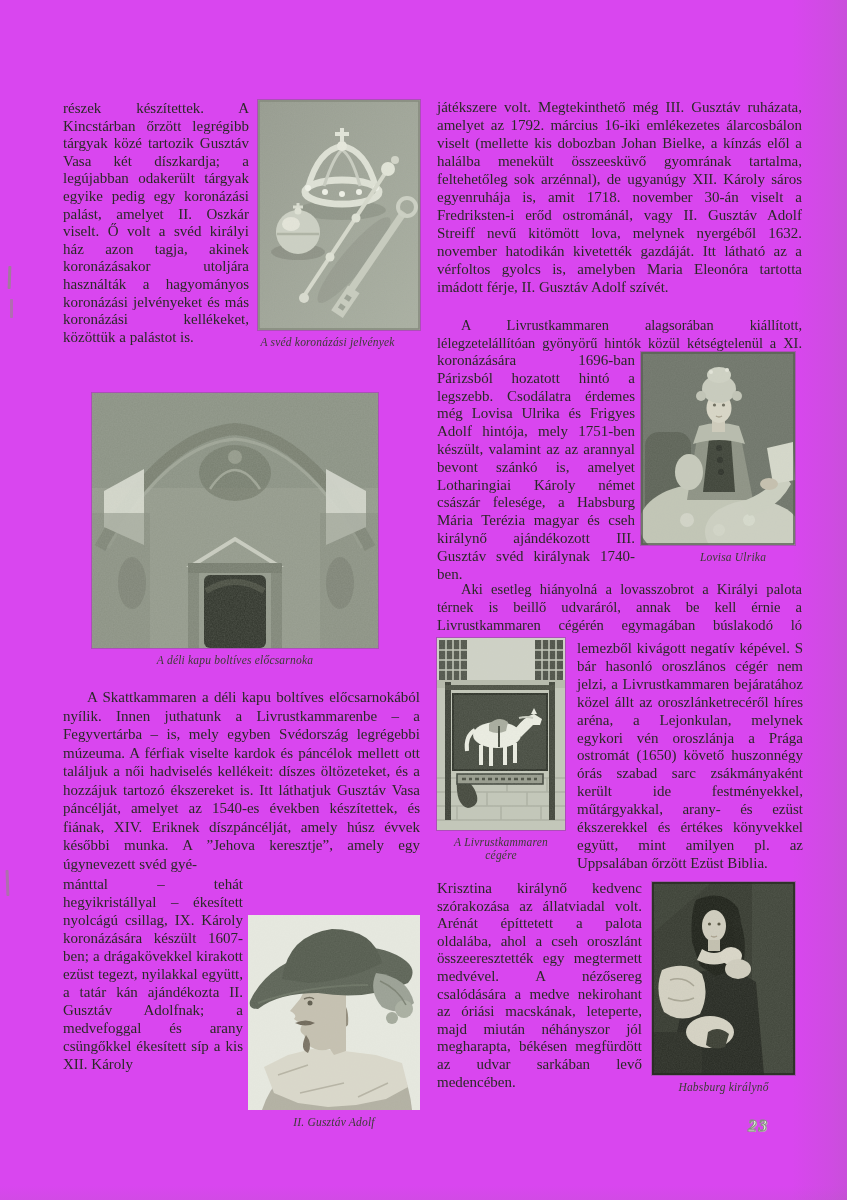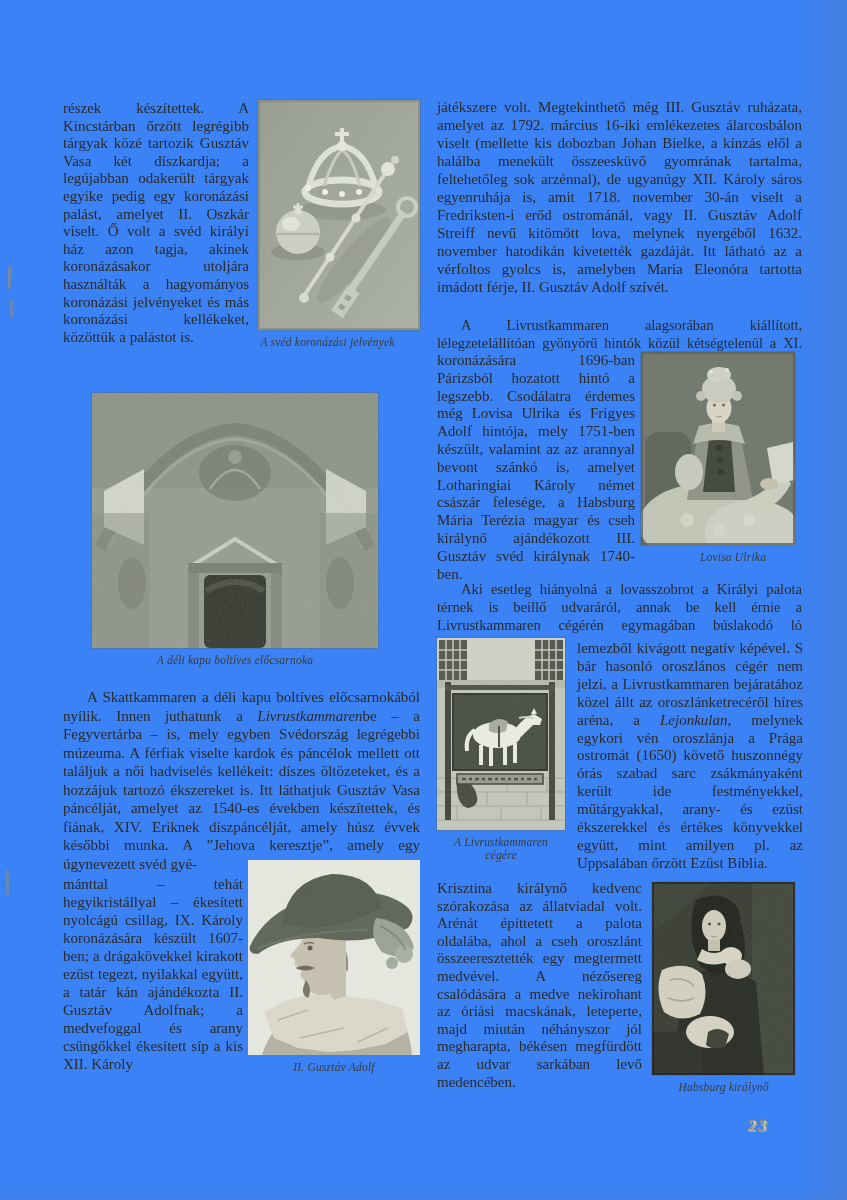--- a/index.html
+++ b/index.html
@@ -1,25 +1,25 @@
 <!DOCTYPE html>
 <html><head>
 <meta charset="utf-8">
 <style>
   html,body{margin:0;padding:0;}
   body{background:#e9e9e6;}
   .page{
     position:relative;width:847px;height:1200px;margin:0 auto;
-    background:#3b82f6;overflow:hidden;
+    background:#d946ef;overflow:hidden;
     font-family:"Liberation Serif","DejaVu Serif",serif;
     color:#2a2a26;
   }
   .blk{position:absolute;text-align:justify;font-size:15px;line-height:18px;}
   .indent{text-indent:24px;}
-  .it{font-style:italic;}
+  .it{}
   figure{position:absolute;margin:0;padding:0;}
   figure svg{display:block;}
   figcaption{
     font-style:italic;font-size:11.5px;line-height:13px;text-align:center;
     margin-top:6px;color:#3c3c36;letter-spacing:.2px;
   }
   .photoframe{box-shadow:0 0 0 1px rgba(90,95,85,.35);}
   .pagenum{
     position:absolute;left:748px;top:1116px;
     font-size:17px;font-weight:bold;letter-spacing:2px;
@@ -137,21 +137,21 @@
     </svg>
     <figcaption>A déli kapu boltíves előcsarnoka</figcaption>
   </figure>
 
   <div class="blk indent" style="left:63px;top:688px;width:357px;line-height:18.5px;">
     <span>A Skattkammaren a déli kapu boltíves előcsarnokából nyílik. Innen juthatunk a </span><span class="it">Livrustkammaren</span><span>be – a Fegyvertárba – is, mely egyben Svédország legrégebbi múzeuma. A férfiak viselte kardok és páncélok mellett ott találjuk a női hadviselés kellékeit: díszes öltözeteket, és a hozzájuk tartozó ékszereket is. Itt láthatjuk Gusztáv Vasa páncélját, amelyet az 1540-es években készítettek, és fiának, XIV. Eriknek díszpáncélját, amely húsz évvek későbbi munka. A ”Jehova keresztje”, amely egy úgynevezett svéd gyé-</span>
   </div>
 
   <div class="blk" style="left:63px;top:875px;width:180px;">mánttal – tehát hegyikristállyal – ékesített nyolcágú csillag, IX. Károly koronázására készült 1607-ben; a drágakövekkel kirakott ezüst tegezt, nyilakkal együtt, a tatár kán ajándékozta II. Gusztáv Adolfnak; a medvefoggal és arany csüngőkkel ékesített síp a kis XII. Károly</div>
 
-  <figure style="left:248px;top:860px;width:172px;">
+  <figure style="left:248px;top:915px;width:172px;">
     <svg width="172" height="195" viewBox="0 0 172 195" role="img">
       <defs>
         <filter id="gG">
             <feTurbulence type="fractalNoise" baseFrequency="0.8" numOctaves="2" stitchTiles="stitch"></feTurbulence>
           <feColorMatrix type="matrix" values="0 0 0 0 .6 0 0 0 0 .62 0 0 0 0 .56 0 0 0 .12 0"></feColorMatrix>
           </filter>
       </defs>
       <rect width="172" height="195" fill="#e7e9e0"></rect>
       <path d="M14,195 Q28,152 70,144 L152,152 Q162,172 164,195 Z" fill="#b2b0a2"></path>
       <polygon points="16,152 40,140 64,134 96,136 128,140 154,148 160,172 138,184 108,190 80,192 50,188 26,178" fill="#dad8ca"></polygon>

